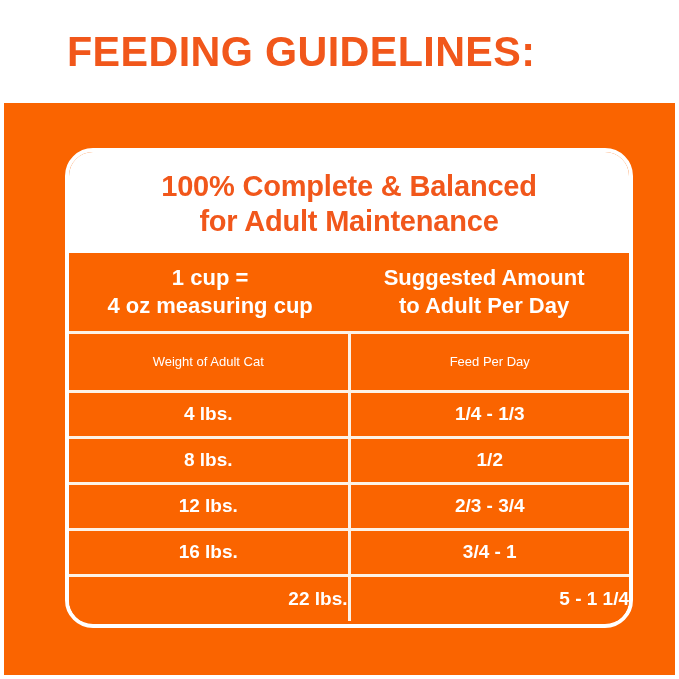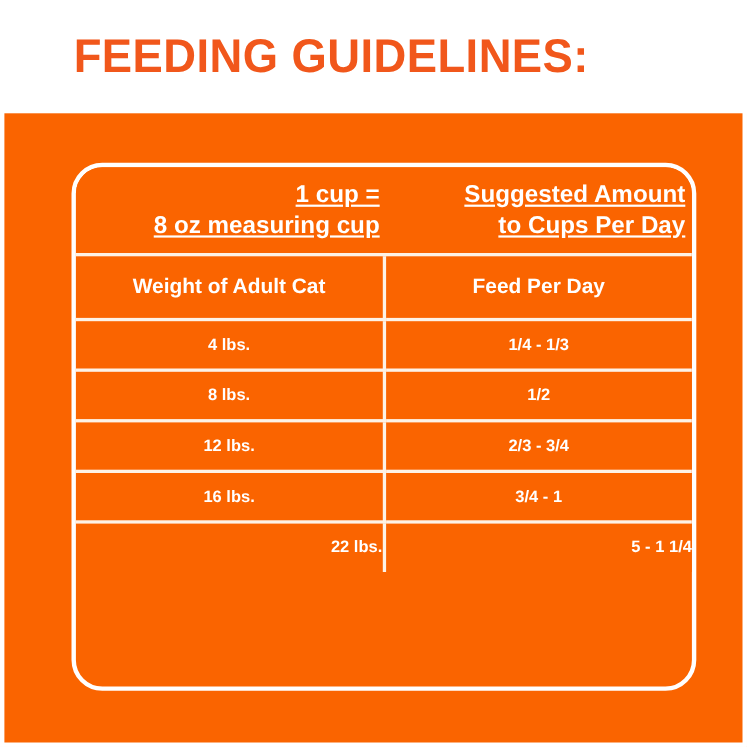--- a/index.html
+++ b/index.html
@@ -112,49 +112,48 @@
     padding: 0 6px;
   }
   .cup-head-cols {
     display: flex;
     width: 100%;
   }
   .cup-head-col {
     flex: 0 0 49.3%;
     display: flex;
     flex-direction: column;
-    align-items: flex-end;
+    align-items: center;
     justify-content: center;
-    text-decoration: underline;
   }
   .cup-head-col.right {
     flex: 1 1 auto;
   }
   .cup-head-line {
     font-size: 22px;
     font-weight: bold;
     line-height: 1.25;
     white-space: nowrap;
   }
 
   
   .row-subhdr td {
     height: 59px;
     border-bottom: 3px solid #FDF2E6;
-    font-size: 19px;
-    font-weight: bold;
+    font-size: 13px;
+    font-weight: normal;
   }
   .row-subhdr td.col-left {
     border-right: 3px solid #FDF2E6;
   }
 
   
   .row-data td {
     height: 46px;
-    font-size: 15px;
+    font-size: 19px;
     font-weight: bold;
     border-bottom: 3px solid #FDF2E6;
   }
   .row-data td.col-left {
     border-right: 3px solid #FDF2E6;
   }
   .row-data:last-child td {
     border-bottom: none;
     text-align: right;
   }
@@ -168,34 +167,38 @@
 <div id="page">
 
   <div class="banner">
     <div class="banner-title">FEEDING GUIDELINES:</div>
   </div>
 
   <div class="panel">
 
     <div class="card">
 
+      <div class="card-heading">
+        <div class="card-heading-line">100% Complete &amp; Balanced</div>
+        <div class="card-heading-line">for Adult Maintenance</div>
+      </div>
 
       <table class="tbl">
         <tbody>
 
           <tr class="row-cuphdr">
             <td colspan="2">
               <div class="cup-head-cols">
                 <div class="cup-head-col">
                   <div class="cup-head-line">1 cup =</div>
-                  <div class="cup-head-line">8 oz measuring cup</div>
+                  <div class="cup-head-line">4 oz measuring cup</div>
                 </div>
                 <div class="cup-head-col right">
                   <div class="cup-head-line">Suggested Amount</div>
-                  <div class="cup-head-line">to Cups Per Day</div>
+                  <div class="cup-head-line">to Adult Per Day</div>
                 </div>
               </div>
             </td>
           </tr>
 
           <tr class="row-subhdr">
             <td class="col-left">Weight of Adult Cat</td>
             <td class="col-right">Feed Per Day</td>
           </tr>
 

